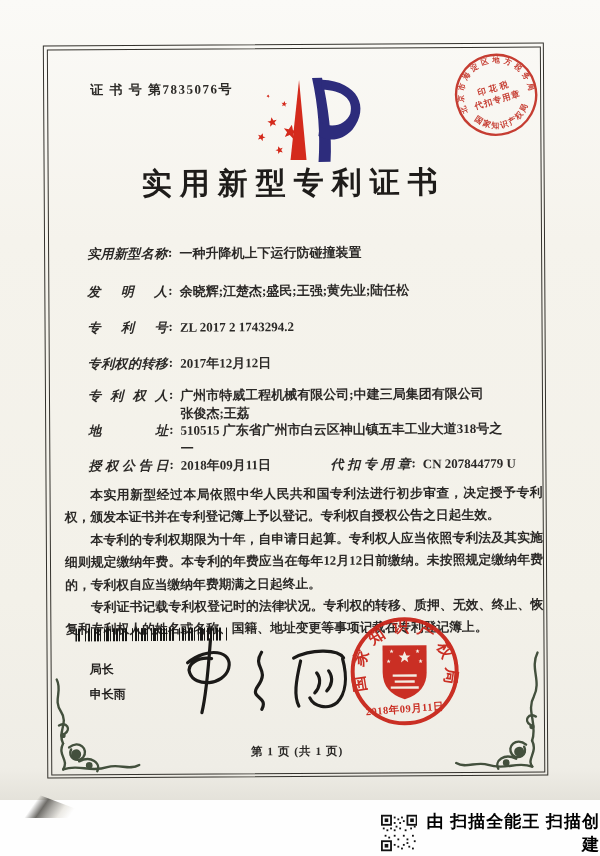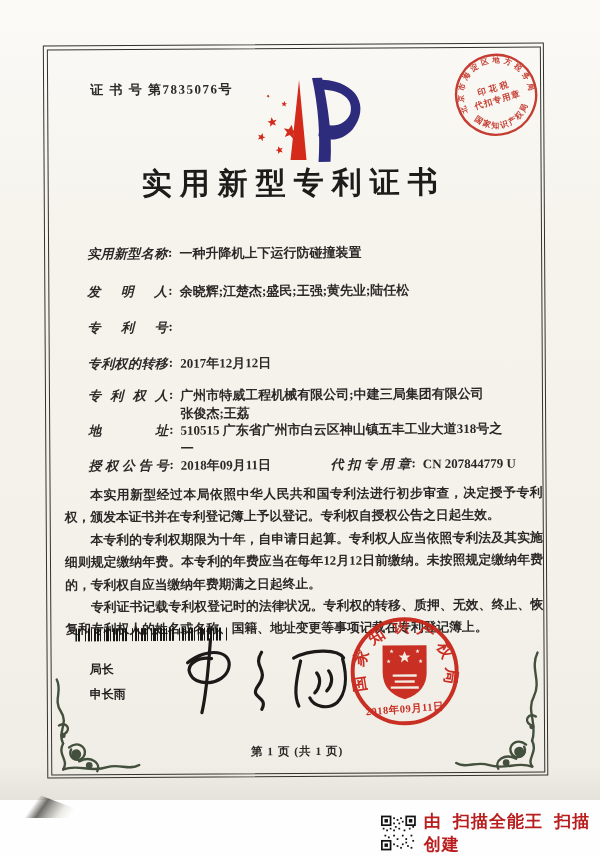--- a/index.html
+++ b/index.html
@@ -41,21 +41,21 @@
   .signature{position:absolute;left:156px;top:634px;}
   .seal{position:absolute;left:347px;top:616px;width:112px;height:122px;opacity:.95;}
   .seal-date{position:absolute;left:0;top:87px;width:112px;text-align:center;font-size:10.5px;font-weight:700;color:#c8251a;transform:rotate(-4deg);letter-spacing:.5px;}
   .tax-stamp{position:absolute;left:452px;top:50px;transform:rotate(-16deg);opacity:.88;}
   .page-footer{position:absolute;left:45px;top:744px;width:500px;text-align:center;font-size:11.5px;font-weight:600;letter-spacing:1px;color:#2b2927;}
   .logo{position:absolute;left:248px;top:74px;}
   .orn{position:absolute;}
   .orn-left{left:47px;top:676px;}
   .orn-right{left:452px;top:652px;transform:scaleX(-1);}
   .scan-brand{position:absolute;left:381px;top:810px;display:flex;align-items:center;}
-  .scan-brand-text{margin-left:8px;font-family:Liberation Mono, monospace;font-size:17px;font-weight:600;color:#b91c1c;letter-spacing:1px;}
+  .scan-brand-text{margin-left:8px;font-family:Liberation Sans, sans-serif;font-size:17px;font-weight:600;color:#000000;letter-spacing:1px;text-align:right;}
   svg text{font-family:"Liberation Serif","DejaVu Serif",serif;}
 </style>
 </head>
 <body>
 
 <div class="paper"></div>
 <div class="bottom-strip"></div>
 <div class="curl-shadow"></div>
 
 <div class="sheet">
@@ -105,20 +105,21 @@
     <span class="fvalue">一种升降机上下运行防碰撞装置</span>
   </div>
   <div class="field" style="top:282px">
     <span class="flabel">发明人</span>
       <span class="colon">:</span>
     <span class="fvalue">余晓辉;江楚杰;盛民;王强;黄先业;陆任松</span>
   </div>
   <div class="field" style="top:318px">
     <span class="flabel">专利号</span>
       <span class="colon">:</span>
+    <span class="fvalue">ZL 2017 2 1743294.2</span>
   </div>
   <div class="field" style="top:354px">
     <span class="flabel">专利权的转移</span>
       <span class="colon">:</span>
     <span class="fvalue">2017年12月12日</span>
   </div>
   <div class="field" style="top:386px">
     <span class="flabel">专利权人</span>
       <span class="colon">:</span>
     <span class="fvalue">
@@ -128,21 +129,21 @@
   </div>
   <div class="field" style="top:421px">
     <span class="flabel">地址</span>
       <span class="colon">:</span>
     <span class="fvalue">
       <div>510515 广东省广州市白云区神山镇五丰工业大道318号之</div>
       <div>一</div>
     </span>
   </div>
   <div class="field" style="top:456px">
-    <span class="flabel">授权公告号</span>
+    <span class="flabel">授权公告日</span>
       <span class="colon">:</span>
     <span class="fvalue">2018年09月11日</span>
   </div>
   <div class="field" style="top:456px;left:330px">
     <span class="flabel">代扣专用章</span>
       <span class="colon">:</span>
     <span class="fvalue">CN 207844779 U</span>
   </div>
 
   <div class="paras">

